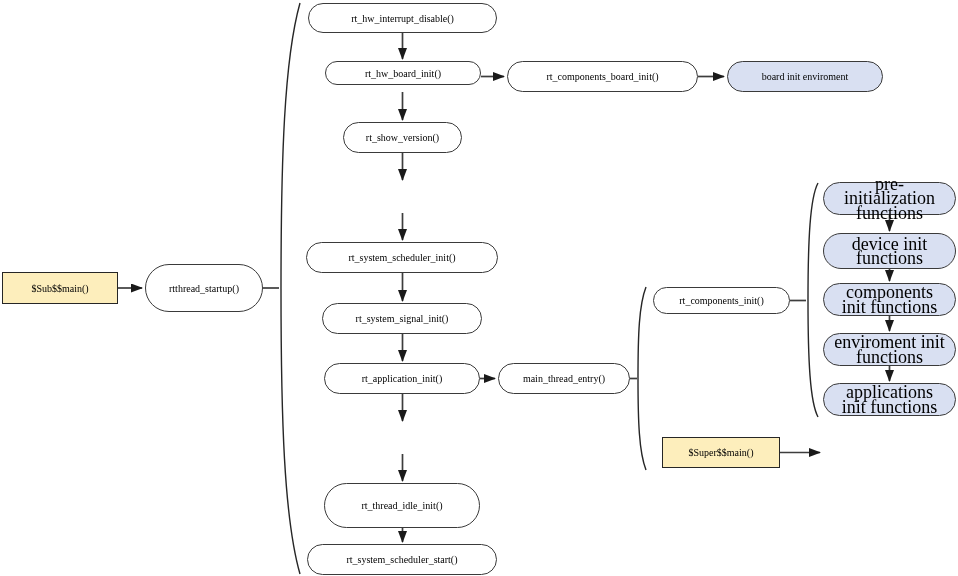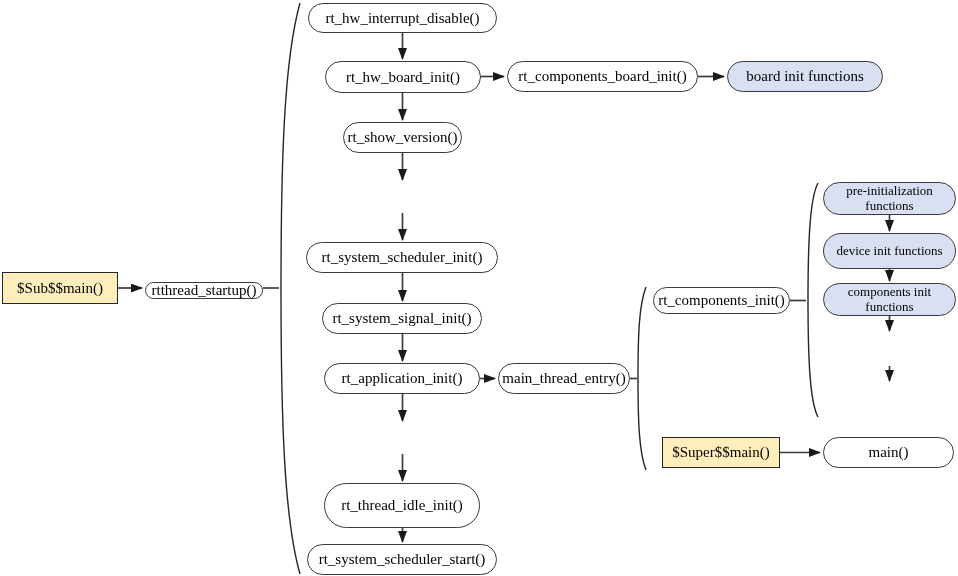--- a/index.html
+++ b/index.html
@@ -8,25 +8,25 @@
     font-family:"Liberation Serif",serif;overflow:hidden;
   }
   .overlay{position:absolute;left:0;top:0;width:958px;height:576px;pointer-events:none;}
   .conn{stroke:var(--line,#3d3d3d);stroke-width:1.7;fill:none;}
   .brace{stroke:#262626;stroke-width:1.4;fill:none;}
   .ahead{fill:var(--arrowhead,#1a1a1a);stroke:none;}
   .node{
     position:absolute;box-sizing:border-box;display:flex;align-items:center;justify-content:center;
     text-align:center;color:#000;background:var(--node-fill,#fff);
     border:1.6px solid var(--node-border,#3a3a3a);
-    font-size:15px;line-height:15px;padding:0 3px;white-space:nowrap;
+    font-size:10px;line-height:15px;padding:0 3px;white-space:nowrap;
   }
   .stadium{border-radius:999px;}
   .blue{background:var(--blue-fill,#d9e0f2);}
-  .wrap{white-space:normal;font-size:13px;line-height:14.5px;padding:0 8px;}
+  .wrap{white-space:normal;font-size:18px;line-height:14.5px;padding:0 8px;}
   .tan{background:var(--tan-fill,#fdeebc);border-radius:0;border-color:#262626;}
 </style>
 </head>
 <body>
 
 <div class="stage">
 
   <svg class="overlay" viewBox="0 0 958 576">
     <defs>
       <marker id="ah" viewBox="0 0 12 9" refX="11" refY="4.5" markerWidth="12" markerHeight="9" orient="auto" markerUnits="userSpaceOnUse">
@@ -58,36 +58,37 @@
     <line class="conn" x1="263" y1="288" x2="279" y2="288"></line>
     <line class="conn" x1="630" y1="378.5" x2="637" y2="378.5"></line>
     <line class="conn" x1="790" y1="300.5" x2="806" y2="300.5"></line>
 
     <path class="brace" d="M 300 3 C 284 60 281 160 281 289 C 281 418 284 518 300 574"></path>
     <path class="brace" d="M 646 287 C 639 305 638 335 638 378 C 638 421 639 452 646 470"></path>
     <path class="brace" d="M 818 183 C 810 198 808 240 808 300 C 808 360 810 402 818 417"></path>
   </svg>
 
   <div class="node tan" style="left:2px;top:272px;width:116px;height:32px">$Sub$$main()</div>
-  <div class="node stadium" style="left:145px;top:282px;width:118px;height:17px">rtthread_startup()</div>
+  <div class="node stadium" style="left:145px;top:264px;width:118px;height:48px">rtthread_startup()</div>
 
   <div class="node stadium" style="left:308px;top:3px;width:189px;height:30px">rt_hw_interrupt_disable()</div>
-  <div class="node stadium" style="left:325px;top:61px;width:156px;height:32px">rt_hw_board_init()</div>
+  <div class="node stadium" style="left:325px;top:61px;width:156px;height:24px">rt_hw_board_init()</div>
   <div class="node stadium" style="left:343px;top:122px;width:119px;height:31px">rt_show_version()</div>
   <div class="node stadium" style="left:306px;top:242px;width:192px;height:31px">rt_system_scheduler_init()</div>
   <div class="node stadium" style="left:322px;top:303px;width:160px;height:31px">rt_system_signal_init()</div>
   <div class="node stadium" style="left:324px;top:363px;width:156px;height:31px">rt_application_init()</div>
   <div class="node stadium" style="left:324px;top:483px;width:156px;height:45px">rt_thread_idle_init()</div>
   <div class="node stadium" style="left:307px;top:544px;width:190px;height:31px">rt_system_scheduler_start()</div>
 
   <div class="node stadium" style="left:507px;top:61px;width:191px;height:31px">rt_components_board_init()</div>
-  <div class="node stadium blue" style="left:727px;top:61px;width:156px;height:31px">board init functions</div>
+  <div class="node stadium blue" style="left:727px;top:61px;width:156px;height:31px">board init enviroment</div>
 
   <div class="node stadium" style="left:498px;top:363px;width:132px;height:31px">main_thread_entry()</div>
   <div class="node stadium" style="left:653px;top:287px;width:137px;height:27px">rt_components_init()</div>
   <div class="node tan" style="left:662px;top:437px;width:118px;height:31px">$Super$$main()</div>
-  <div class="node stadium" style="left:823px;top:437px;width:131px;height:31px">main()</div>
 
   <div class="node stadium blue wrap" style="left:823px;top:182px;width:133px;height:33px">pre-initialization functions</div>
   <div class="node stadium blue wrap" style="left:823px;top:233px;width:133px;height:36px">device init functions</div>
   <div class="node stadium blue wrap" style="left:823px;top:283px;width:133px;height:33px">components init functions</div>
+  <div class="node stadium blue wrap" style="left:823px;top:333px;width:133px;height:33px">enviroment init functions</div>
+  <div class="node stadium blue wrap" style="left:823px;top:383px;width:133px;height:33px">applications init functions</div>
 
 </div>
 
 </body></html>

